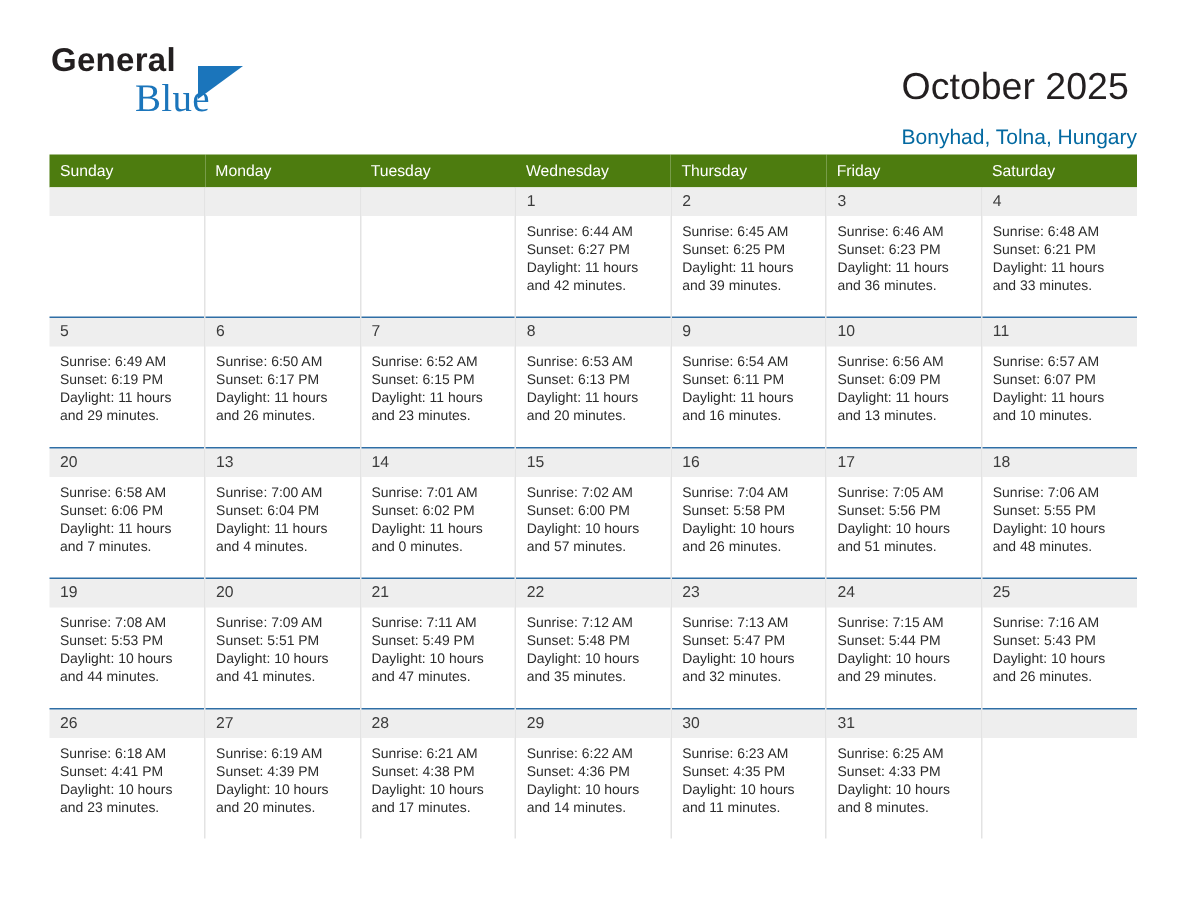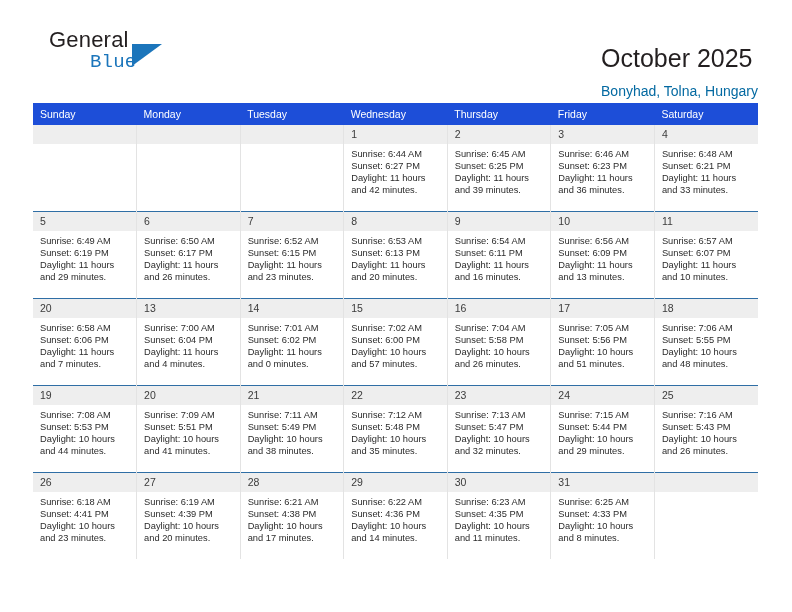--- a/index.html
+++ b/index.html
@@ -31,35 +31,36 @@
   }
   .brand {
     position: absolute;
     left: 0;
     top: 0;
     width: 220px;
     height: 62px;
   }
   .brand-general {
     position: absolute;
-    left: 16px;
+    left: 1px;
     top: 1px;
     font-size: 22px;
     letter-spacing: 0.2px;
     color: #231f20;
     font-family: "Liberation Sans", sans-serif;
+    font-weight: bold;
   }
   .brand-blue {
     position: absolute;
     left: 57px;
     top: 25px;
-    font-size: 19px;
+    font-size: 26px;
     letter-spacing: 0.2px;
     color: #1b75bb;
-    font-family: Liberation Mono, monospace;
+    font-family: Liberation Serif, serif;
   }
   .brand-triangle {
     position: absolute;
     left: 99px;
     top: 18px;
     width: 0;
     height: 0;
     border-left: 30px solid #1b75bb;
     border-bottom: 22px solid transparent;
   }
@@ -87,21 +88,21 @@
   
   .cal {
     position: absolute;
     left: 33px;
     top: 103px;
     width: 725px;
     border-collapse: collapse;
     table-layout: fixed;
   }
   .cal th {
-    background: #1d4ed8;
+    background: #4d7c0f;
     color: #ffffff;
     font-size: 10.5px;
     font-weight: normal;
     text-align: left;
     padding: 5px 0 5px 7px;
     height: 12px;
     border: none;
   }
   .cal td {
     vertical-align: top;
@@ -368,21 +369,21 @@
               <div class="cell-line">Daylight: 10 hours</div>
               <div class="cell-line">and 41 minutes.</div>
             </div>
           </td>
           <td class="">
             <span class="daynum">21</span>
             <div class="cell-body">
               <div class="cell-line">Sunrise: 7:11 AM</div>
               <div class="cell-line">Sunset: 5:49 PM</div>
               <div class="cell-line">Daylight: 10 hours</div>
-              <div class="cell-line">and 38 minutes.</div>
+              <div class="cell-line">and 47 minutes.</div>
             </div>
           </td>
           <td class="">
             <span class="daynum">22</span>
             <div class="cell-body">
               <div class="cell-line">Sunrise: 7:12 AM</div>
               <div class="cell-line">Sunset: 5:48 PM</div>
               <div class="cell-line">Daylight: 10 hours</div>
               <div class="cell-line">and 35 minutes.</div>
             </div>

